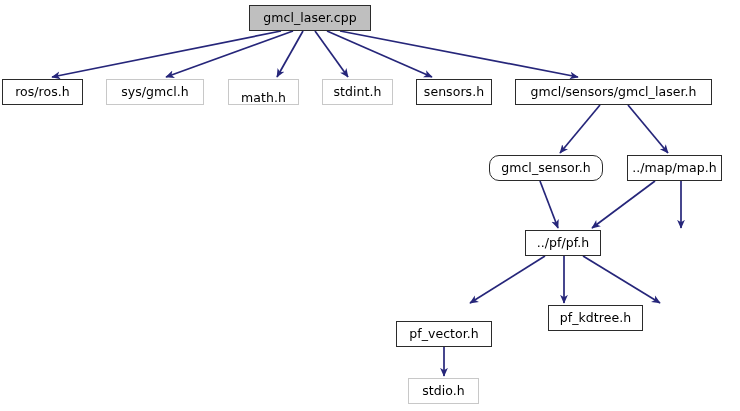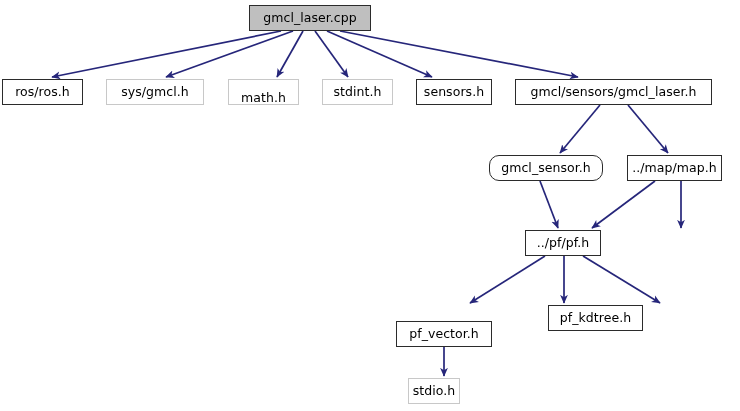--- a/index.html
+++ b/index.html
@@ -105,16 +105,16 @@
     </div>
     <div class="node strong" style="left: 525px; top: 230px; width: 76px; height: 26px; border-color: rgb(43, 43, 43);">
       <span class="node-label">../pf/pf.h</span>
     </div>
     <div class="node strong" style="left: 396px; top: 305px; width: 96px; height: 26px; border-color: rgb(43, 43, 43); margin-top: 16px;">
       <span class="node-label">pf_vector.h</span>
     </div>
     <div class="node strong" style="left: 516px; top: 305px; width: 95px; height: 26px; border-color: rgb(43, 43, 43); margin-left: 32px;">
       <span class="node-label">pf_kdtree.h</span>
     </div>
-    <div class="node weak" style="left: 408px; top: 378px; width: 52px; height: 26px; border-color: rgb(200, 200, 200); align-items: center;">
+    <div class="node weak" style="left: 408px; top: 378px; width: 71px; height: 26px; border-color: rgb(200, 200, 200); align-items: center;">
       <span class="node-label">stdio.h</span>
     </div>
   </div>
 
 </body></html>

